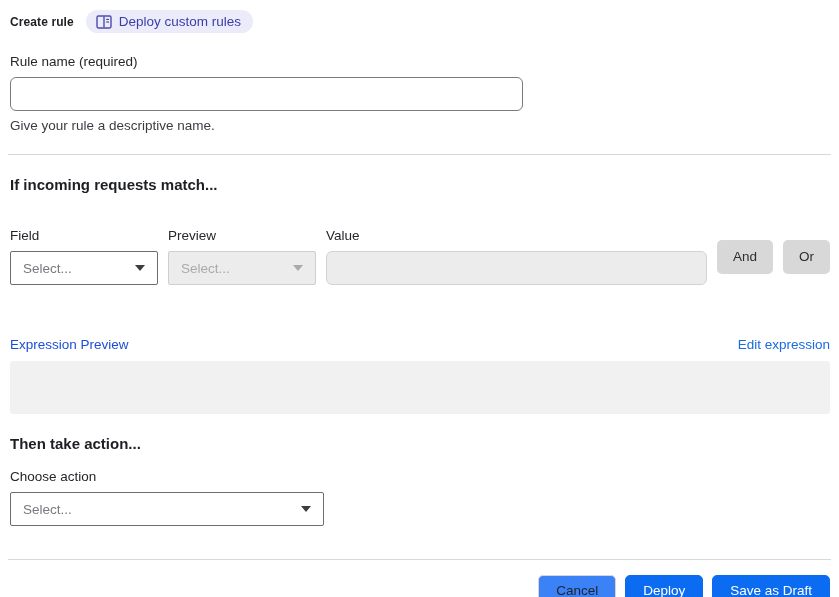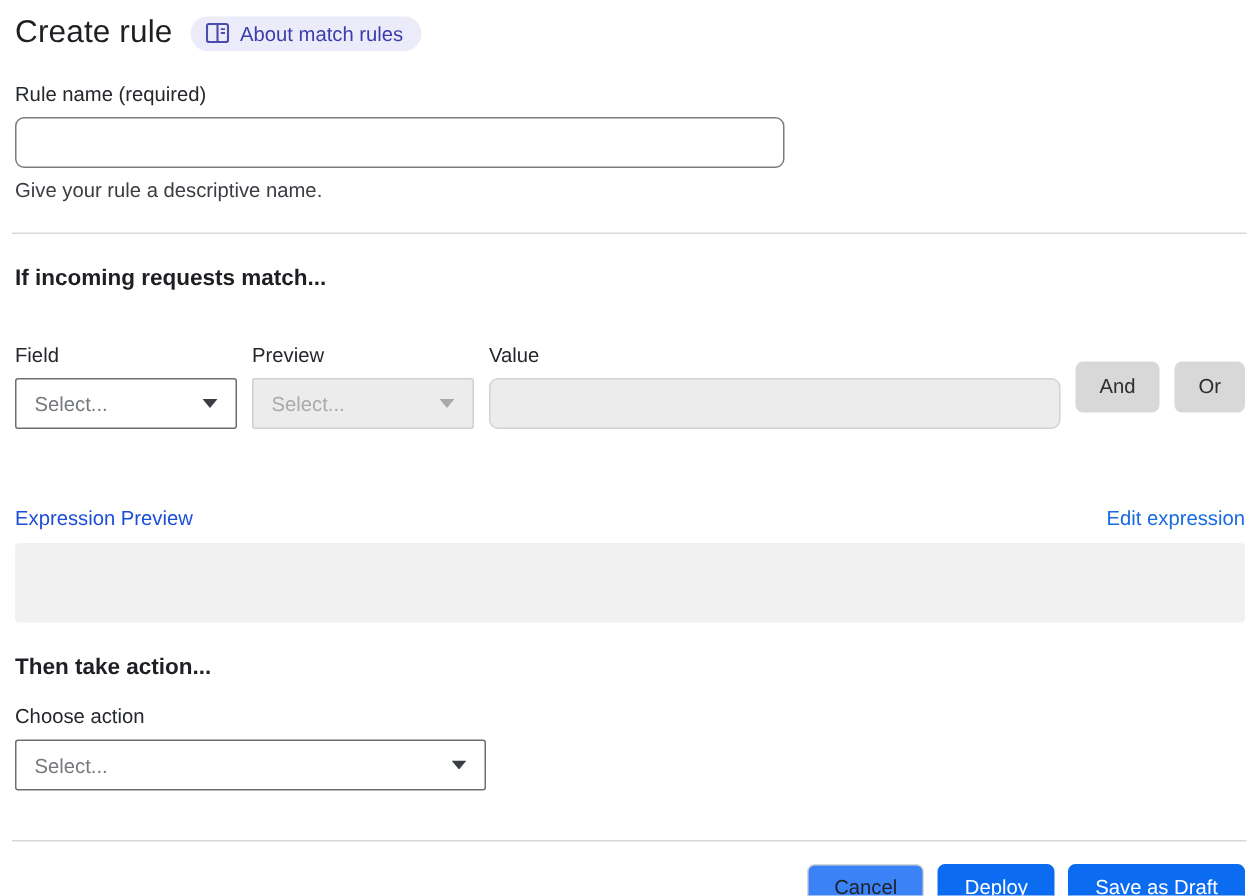--- a/index.html
+++ b/index.html
@@ -15,22 +15,22 @@
   .page { padding: 8px 9px 0 10px; }
 
   
   .header-row {
     display: flex;
     align-items: center;
     gap: 12px;
     margin-top: 2px;
   }
   .page-title {
-    font-size: 21px;
-    font-weight: normal;
+    font-size: 12px;
+    font-weight: bold;
     color: #1d1f23;
     letter-spacing: 0.1px;
   }
   .about-badge {
     display: inline-flex;
     align-items: center;
     gap: 7px;
     background: #ecebf9;
     color: #3b3daa;
     border-radius: 12px;
@@ -200,21 +200,21 @@
     <div class="page-title">Create rule</div>
     <a class="about-badge">
       <span class="book-icon">
         <svg width="16" height="14" viewBox="0 0 16 14" fill="none">
           <rect x="1" y="1" width="14" height="12" rx="1.4" stroke="#4c4cae" stroke-width="1.4"></rect>
           <line x1="8" y1="1.5" x2="8" y2="12.5" stroke="#4c4cae" stroke-width="1.4"></line>
           <line x1="10.2" y1="4.4" x2="13" y2="4.4" stroke="#4c4cae" stroke-width="1.2"></line>
           <line x1="10.2" y1="7" x2="13" y2="7" stroke="#4c4cae" stroke-width="1.2"></line>
         </svg>
       </span>
-      <span>About match rules</span>
+      <span>Deploy custom rules</span>
     </a>
   </div>
 
   <div style="margin-top:21px;">
     <div class="field-label">Rule name (required)</div>
     <input type="text" class="text-input" value="" style="">
     <div class="helper-text">Give your rule a descriptive name.</div>
   </div>
 
   <hr class="divider" style="margin-top:21px;">

